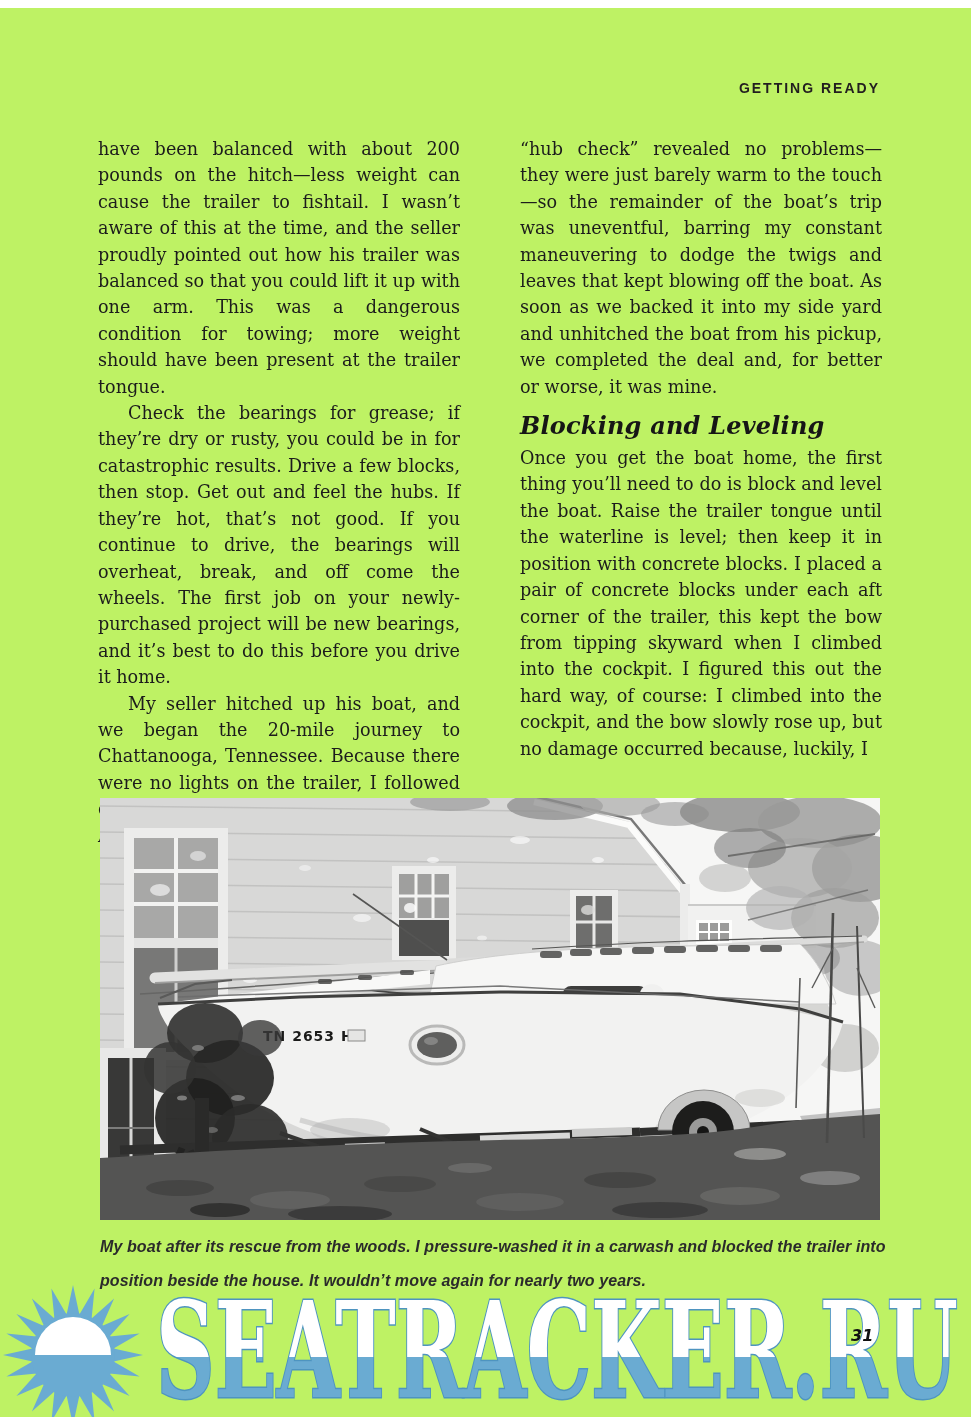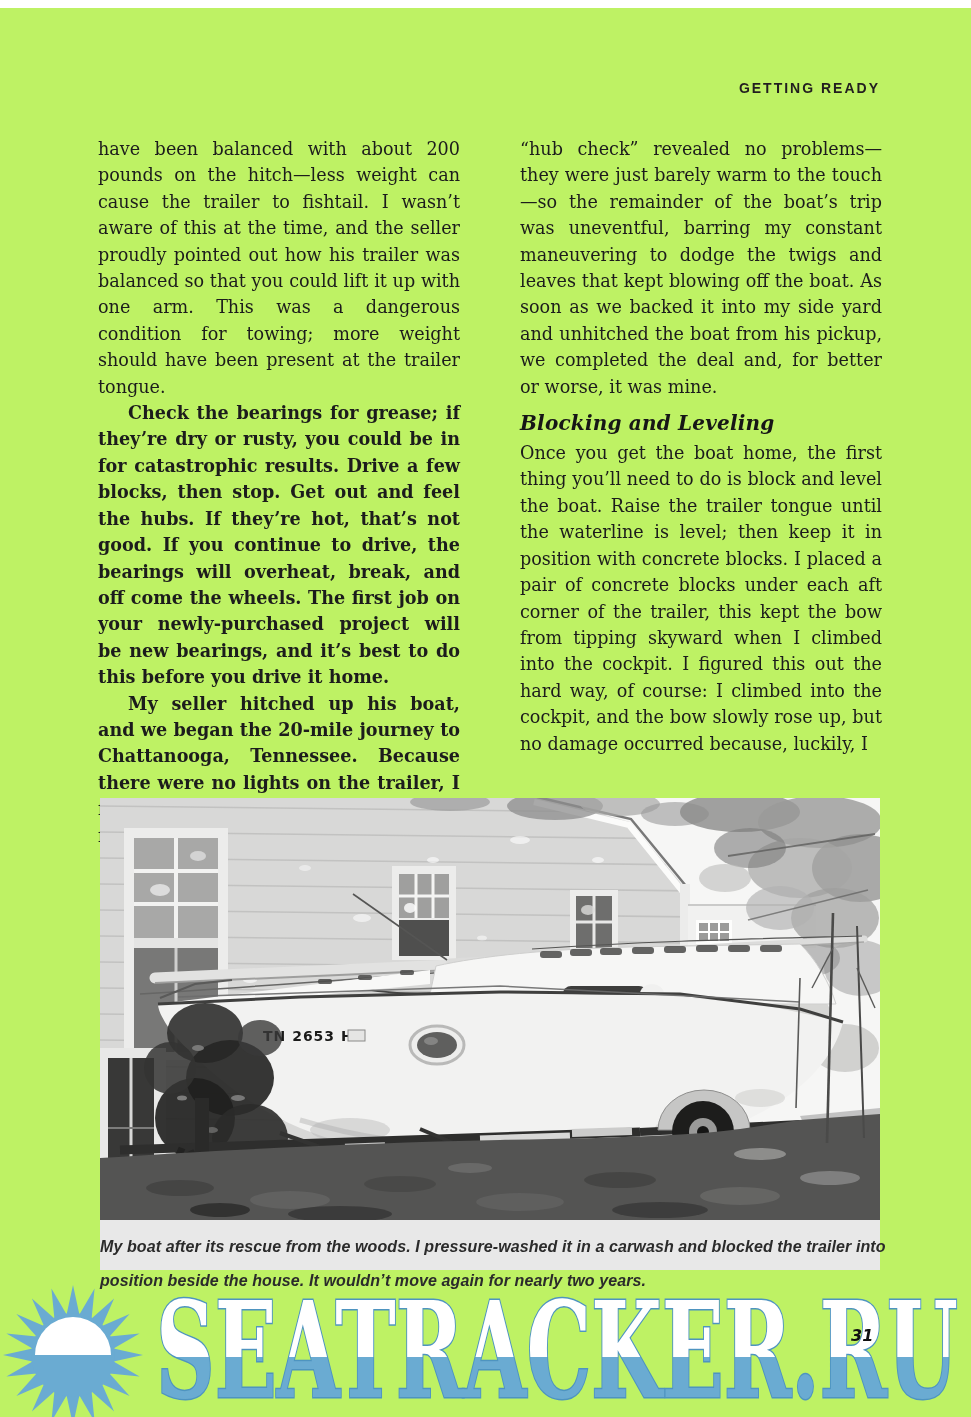--- a/index.html
+++ b/index.html
@@ -15,27 +15,27 @@
   }
   .columns{
     position:absolute;left:98px;top:128px;width:784px;
     display:flex;gap:60px;
   }
   .col{width:372px;}
   .col p{
     margin:0;font-size:17.6px;line-height:26.4px;
     text-align:justify;
   }
-  .col p.indent{text-indent:30px;font-weight:bold;}
+  .col p.indent{text-indent:30px;}
   .subhead{
-    margin:11px 0 5px 0;font-size:20px;font-weight:bold;font-style:italic;
+    margin:11px 0 5px 0;font-size:24px;font-weight:bold;font-style:italic;
     color:#161616;letter-spacing:.2px;
   }
   .photo{
-    position:absolute;left:100px;top:790px;width:780px;height:472px;
+    position:absolute;left:100px;top:790px;width:780px;height:422px;
     background:#e8e8e8;
   }
   .caption{
     position:absolute;left:100px;top:1222px;width:792px;
     font-family:"Liberation Sans", sans-serif;font-weight:bold;font-style:italic;
     font-size:16px;line-height:34px;color:#2b2b2b;letter-spacing:.1px;
   }
   .watermark{position:absolute;left:0;top:1277px;width:768px;height:140px;}
   .wm-text{
     font-family:"DejaVu Serif", serif;font-weight:bold;

